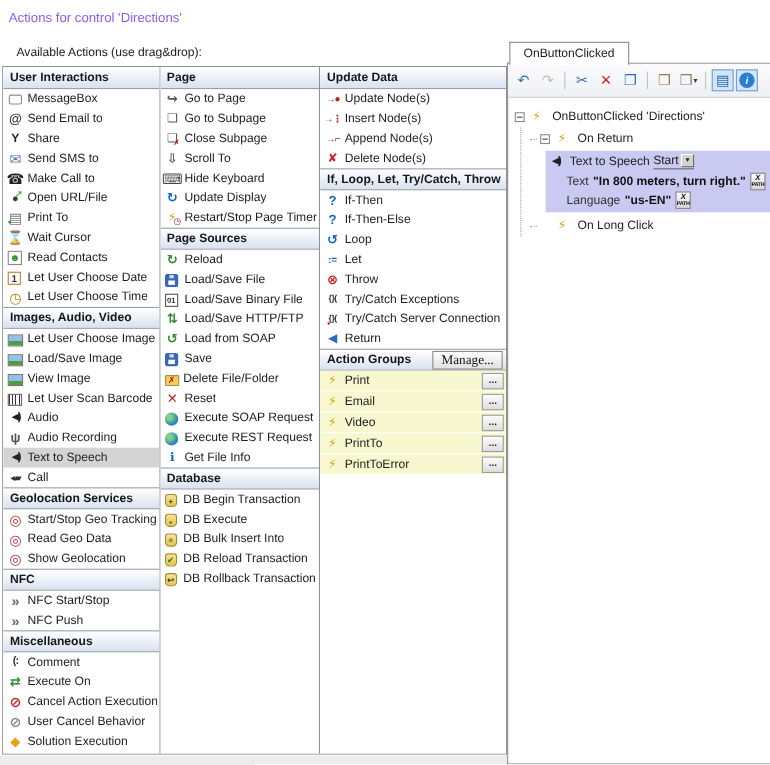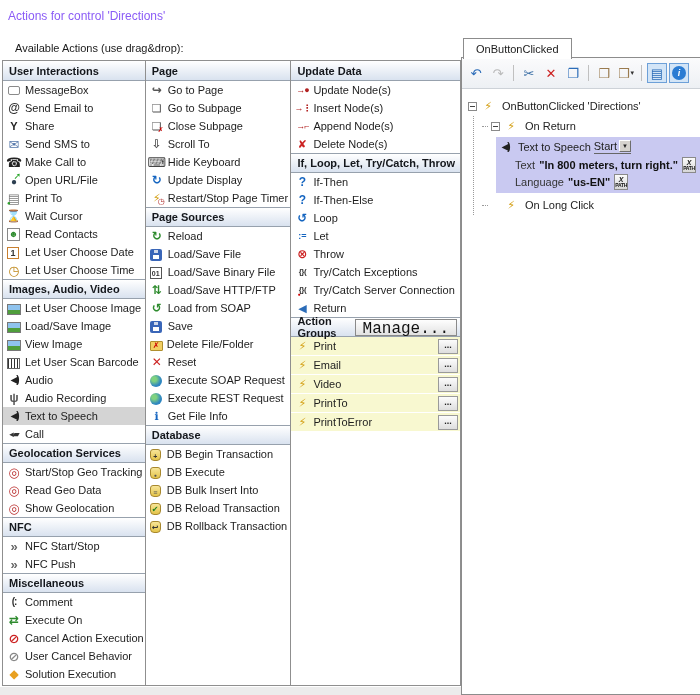--- a/index.html
+++ b/index.html
@@ -13,22 +13,22 @@
   .col-0{width:142px;border-right:1px solid #8f8f8f}
   .col-1{width:145px;border-right:1px solid #8f8f8f}
   .col-2{width:169px}
   .sec-h{height:20px;display:flex;align-items:center;padding:0 3px 0 6px;font-size:11px;font-weight:700;color:#14171c;
          background:linear-gradient(#ffffff,#d9e2ef);border-top:1px solid #97a1ad;border-bottom:1px solid #97a1ad;box-sizing:border-box}
   .col > .sec-h:first-child{border-top:none}
   .item{height:18px;display:flex;align-items:center;padding:0 2px 0 3px;font-size:11px;color:#1d1d1d;white-space:nowrap;box-sizing:border-box}
   .item.sel{background:#d4d4d4}
   .item.grp{background:#f8f8d0;border-bottom:1px solid #ffffff;height:19px}
   .lb{overflow:hidden;text-overflow:clip}
-  .manage-btn{margin-left:auto;height:17px;padding:0 7px;font-size:16px;color:#111;border:1px solid #8a8a8a;
-              background:linear-gradient(#fefefe,#e2e2e2);font-family:Liberation Mono, monospace}
+  .manage-btn{margin-left:auto;height:17px;padding:0 7px;font-size:12px;color:#111;border:1px solid #8a8a8a;
+              background:linear-gradient(#fefefe,#e2e2e2);font-family:Liberation Serif, serif}
   .more-btn{margin-left:auto;width:18px;height:13px;border:1px solid #9a9a9a;background:linear-gradient(#fcfcfc,#dedede);
             font-size:9px;font-weight:700;line-height:10px;text-align:center;color:#222}
   
   .ic{width:16px;min-width:16px;height:16px;display:inline-flex;align-items:center;justify-content:center;
       font-size:11px;margin-right:3px;font-weight:700;box-sizing:border-box;position:relative;flex:none}
   .ic::before{display:block;line-height:1}
   [data-ic="message-box"]::before{content:"";width:10px;height:7px;border:1px solid #8a8a8a;border-radius:2px}
   [data-ic="send-email"]::before{content:"@";color:#333;font-size:12px}
   [data-ic="share"]::before{content:"Y";color:#222;font-size:11px}
   [data-ic="send-sms"]::before{content:"✉";color:#5577aa;font-size:13px}

